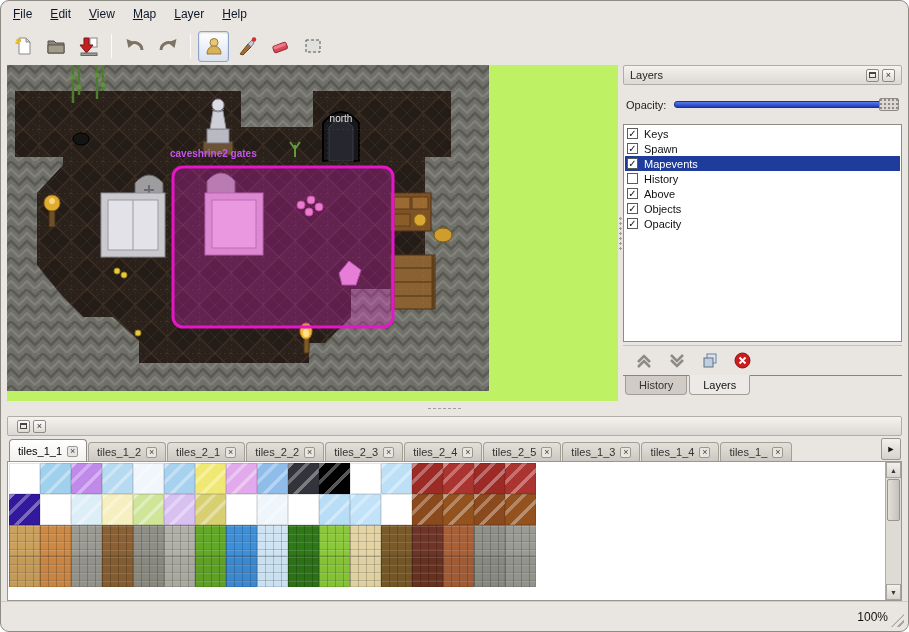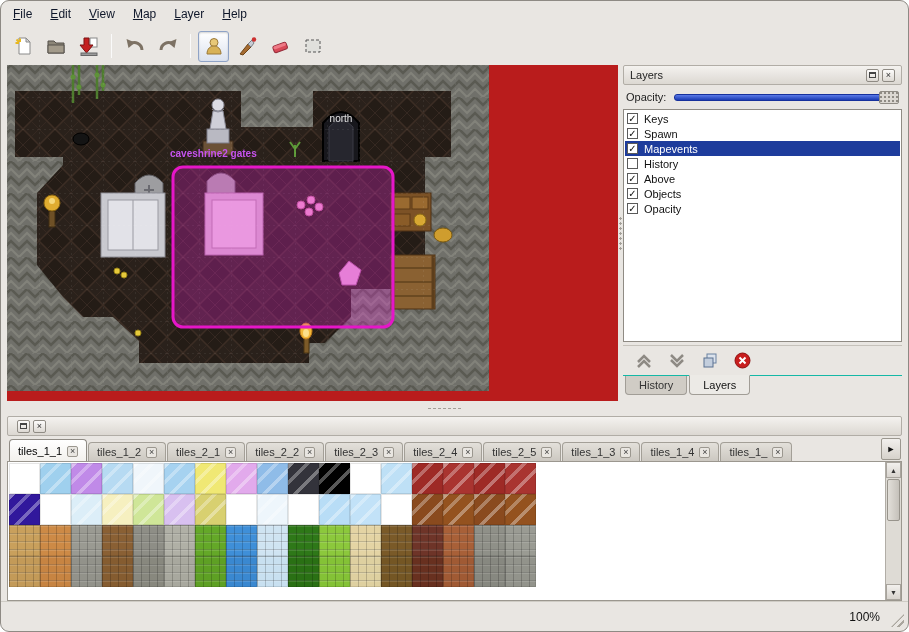--- a/index.html
+++ b/index.html
@@ -16,37 +16,37 @@
   
   .toolbar{height:38px;display:flex;align-items:center;padding:0 6px;gap:2px;flex:none;}
   .tbtn{width:31px;height:31px;display:flex;align-items:center;justify-content:center;
         border:1px solid transparent;border-radius:3px;}
   .tbtn.active{border-color:#8fa3c6;background:linear-gradient(#ffffff,#dbe2ef);
         box-shadow:inset 0 1px 2px rgba(0,0,0,0.18);}
   .tsep{width:1px;height:24px;background:#c2beb8;border-right:1px solid #fafafa;margin:0 5px;}
 
   
   .main{height:336px;flex:none;display:flex;padding:0 6px;}
-  .map-pane{width:611px;flex:none;position:relative;background:#b91c1c;overflow:hidden;}
+  .map-pane{width:611px;flex:none;position:relative;background:#bef264;overflow:hidden;}
   .map-svg{position:absolute;left:0;top:0;}
   .vsplit{width:5px;flex:none;position:relative;}
   .vsplit .grip-dots-v{position:absolute;left:1px;top:45%;width:3px;height:34px;
         background-image:radial-gradient(#a39f98 1px,transparent 1.1px);background-size:3px 5px;}
 
   
   .dock{flex:1;display:flex;flex-direction:column;min-width:0;}
   .panel-title{height:20px;flex:none;display:flex;align-items:center;padding:0 6px;font-size:11px;color:#222;
         background:linear-gradient(#f4f2ef,#dcd8d2);border:1px solid #b1ada6;border-radius:2px;}
   .panel-title .pt-label{flex:1;}
   .mini-btn{width:13px;height:13px;border:1px solid #8f8b84;border-radius:2px;margin-left:3px;
         background:linear-gradient(#fdfcfb,#ddd9d3);display:flex;align-items:center;justify-content:center;
         font-size:9px;line-height:9px;color:#333;}
   .float-glyph{width:7px;height:6px;border:1px solid #444;border-top-width:2px;}
 
-  .opacity-row{height:24px;flex:none;display:flex;align-items:center;gap:8px;padding:0 3px;font-size:11px;color:#222;}
+  .opacity-row{height:39px;flex:none;display:flex;align-items:center;gap:8px;padding:0 3px;font-size:11px;color:#222;}
   .slider{flex:1;height:15px;position:relative;}
   .slider-groove{position:absolute;left:0;right:0;top:4px;height:7px;border-radius:3px;
         background:linear-gradient(#5a7ae8,#1c3cb4);border:1px solid #16309c;}
   .slider-handle{position:absolute;right:0;top:1px;width:20px;height:13px;border:1px solid #8f8b84;border-radius:2px;
         background:#dcd8d2;background-image:radial-gradient(#8f8b84 1px,transparent 1.2px);
         background-size:4px 4px;background-position:3px 3px;}
 
   .layer-list{flex:1;background:#fff;border:1px solid #8f8b84;overflow:hidden;font-size:11px;padding:1px;}
   .layer-row{height:15px;display:flex;align-items:center;padding-left:2px;color:#111;}
   .layer-row.selected{background:#1e3c9c;color:#fff;}
@@ -94,21 +94,21 @@
   .vscroll{position:absolute;right:0;top:0;bottom:0;width:16px;background:#dedbd5;border-left:1px solid #b1ada6;
         display:flex;flex-direction:column;}
   .sbtn{height:16px;flex:none;border:1px solid #a8a49d;background:linear-gradient(#f2f0ed,#d8d4ce);
         display:flex;align-items:center;justify-content:center;font-size:7px;color:#333;}
   .strack{flex:1;position:relative;}
   .sthumb{position:absolute;left:1px;right:1px;top:1px;height:42px;border:1px solid #98948c;border-radius:2px;
         background:linear-gradient(90deg,#e2dfd9,#c5c1ba);}
 
   
   .statusbar{height:30px;flex:none;display:flex;align-items:center;justify-content:flex-end;
-        padding-right:28px;font-size:12px;color:#111;position:relative;border-top:1px solid #cfccc5;text-align:center;}
+        padding-right:20px;font-size:12px;color:#111;position:relative;border-top:1px solid #cfccc5;text-align:center;}
   .grip{position:absolute;right:4px;bottom:4px;width:13px;height:13px;
         background:repeating-linear-gradient(135deg,transparent 0 3px,#aaa69e 3px 5px);
         clip-path:polygon(100% 0,100% 100%,0 100%);}
 </style>
 </head>
 <body>
 
 <div class="window">
 
   <div class="menubar">

